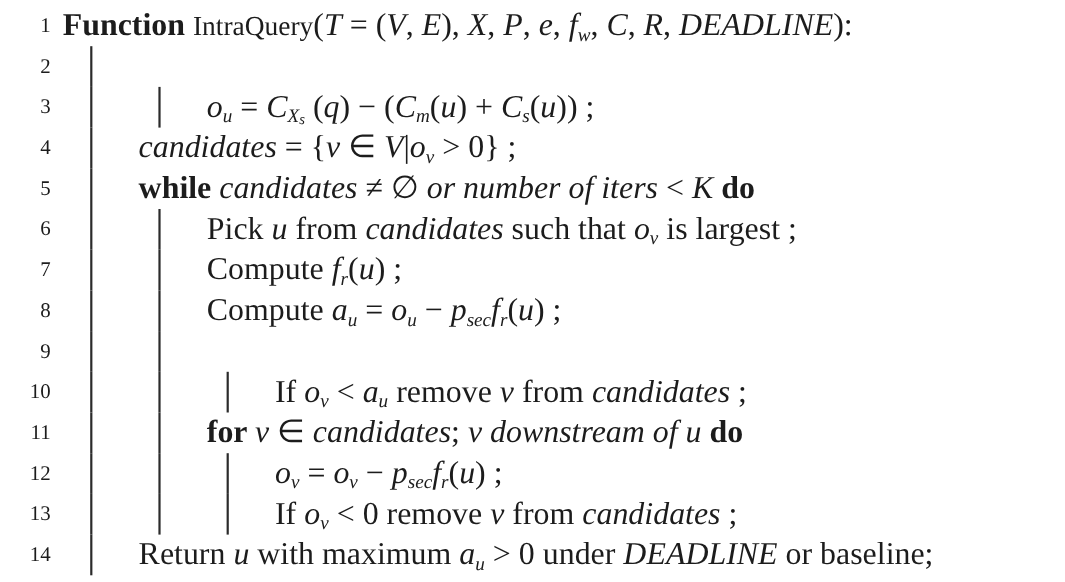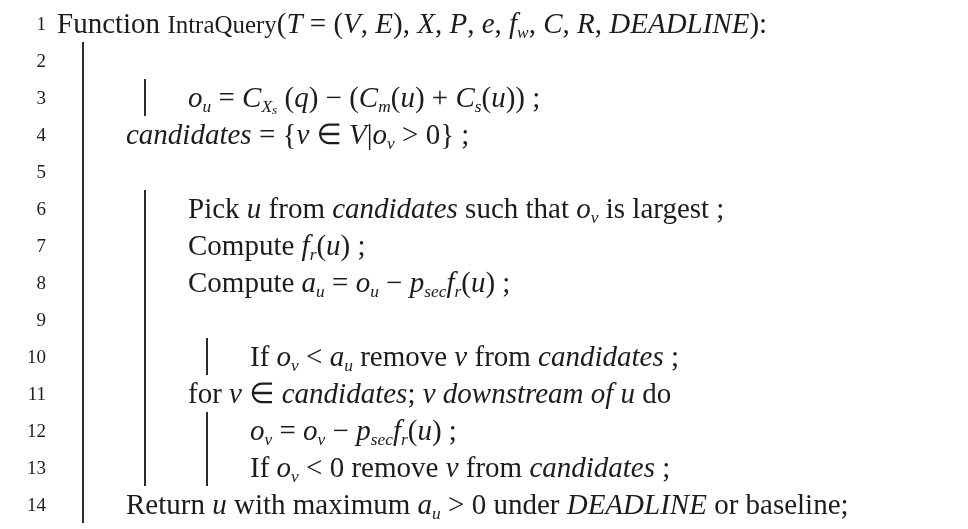--- a/index.html
+++ b/index.html
@@ -38,36 +38,36 @@
   .guide{
     width:60px;flex:0 0 auto;
     border-left:2px solid var(--rule);
   }
   .guide.last{width:42px;}
   .code{
     font-size:29px;
     line-height:36px;
     flex:0 0 auto;
   }
-  .seg-kw{font-weight:normal;}
+  .seg-kw{font-weight:bold;}
   .seg-fn{font-family:Liberation Serif, serif;font-size:0.86em;}
   .seg-it{font-style:italic;}
   .seg-rm{font-style:normal;}
   .seg-sub{font-style:italic;font-size:0.60em;position:relative;top:0.30em;}
   .seg-sub2{font-style:italic;font-size:0.46em;position:relative;top:0.55em;}
 </style>
 </head>
 <body>
 
 <div class="listing">
     <div class="line"><span class="num">1</span><span class="code"><span class="seg-kw">Function </span><span class="seg-fn">IntraQuery</span><span class="seg-rm">(</span><span class="seg-it">T</span><span class="seg-rm"> = (</span><span class="seg-it">V</span><span class="seg-rm">, </span><span class="seg-it">E</span><span class="seg-rm">), </span><span class="seg-it">X</span><span class="seg-rm">, </span><span class="seg-it">P</span><span class="seg-rm">, </span><span class="seg-it">e</span><span class="seg-rm">, </span><span class="seg-it">f</span><span class="seg-sub">w</span><span class="seg-rm">, </span><span class="seg-it">C</span><span class="seg-rm">, </span><span class="seg-it">R</span><span class="seg-rm">, </span><span class="seg-it">DEADLINE</span><span class="seg-rm">):</span></span></div>
     <div class="line"><span class="num">2</span><span class="pad"></span><span class="guide last"></span></div>
     <div class="line"><span class="num">3</span><span class="pad"></span><span class="guide"></span><span class="guide last"></span><span class="code"><span class="seg-it">o</span><span class="seg-sub">u</span><span class="seg-rm"> = </span><span class="seg-it">C</span><span class="seg-sub">X</span><span class="seg-sub2">s</span><span class="seg-rm"> (</span><span class="seg-it">q</span><span class="seg-rm">) − (</span><span class="seg-it">C</span><span class="seg-sub">m</span><span class="seg-rm">(</span><span class="seg-it">u</span><span class="seg-rm">) + </span><span class="seg-it">C</span><span class="seg-sub">s</span><span class="seg-rm">(</span><span class="seg-it">u</span><span class="seg-rm">)) ;</span></span></div>
     <div class="line"><span class="num">4</span><span class="pad"></span><span class="guide last"></span><span class="code"><span class="seg-it">candidates</span><span class="seg-rm"> = {</span><span class="seg-it">v</span><span class="seg-rm"> ∈ </span><span class="seg-it">V</span><span class="seg-rm">|</span><span class="seg-it">o</span><span class="seg-sub">v</span><span class="seg-rm"> &gt; 0} ;</span></span></div>
-    <div class="line"><span class="num">5</span><span class="pad"></span><span class="guide last"></span></div>
+    <div class="line"><span class="num">5</span><span class="pad"></span><span class="guide last"></span><span class="code"><span class="seg-kw">while </span><span class="seg-it">candidates</span><span class="seg-rm"> ≠ ∅ </span><span class="seg-it">or number of iters</span><span class="seg-rm"> &lt; </span><span class="seg-it">K</span><span class="seg-kw"> do</span></span></div>
     <div class="line"><span class="num">6</span><span class="pad"></span><span class="guide"></span><span class="guide last"></span><span class="code"><span class="seg-rm">Pick </span><span class="seg-it">u</span><span class="seg-rm"> from </span><span class="seg-it">candidates</span><span class="seg-rm"> such that </span><span class="seg-it">o</span><span class="seg-sub">v</span><span class="seg-rm"> is largest ;</span></span></div>
     <div class="line"><span class="num">7</span><span class="pad"></span><span class="guide"></span><span class="guide last"></span><span class="code"><span class="seg-rm">Compute </span><span class="seg-it">f</span><span class="seg-sub">r</span><span class="seg-rm">(</span><span class="seg-it">u</span><span class="seg-rm">) ;</span></span></div>
     <div class="line"><span class="num">8</span><span class="pad"></span><span class="guide"></span><span class="guide last"></span><span class="code"><span class="seg-rm">Compute </span><span class="seg-it">a</span><span class="seg-sub">u</span><span class="seg-rm"> = </span><span class="seg-it">o</span><span class="seg-sub">u</span><span class="seg-rm"> − </span><span class="seg-it">p</span><span class="seg-sub">sec</span><span class="seg-it">f</span><span class="seg-sub">r</span><span class="seg-rm">(</span><span class="seg-it">u</span><span class="seg-rm">) ;</span></span></div>
     <div class="line"><span class="num">9</span><span class="pad"></span><span class="guide"></span><span class="guide last"></span></div>
     <div class="line"><span class="num">10</span><span class="pad"></span><span class="guide"></span><span class="guide"></span><span class="guide last"></span><span class="code"><span class="seg-rm">If </span><span class="seg-it">o</span><span class="seg-sub">v</span><span class="seg-rm"> &lt; </span><span class="seg-it">a</span><span class="seg-sub">u</span><span class="seg-rm"> remove </span><span class="seg-it">v</span><span class="seg-rm"> from </span><span class="seg-it">candidates</span><span class="seg-rm"> ;</span></span></div>
     <div class="line"><span class="num">11</span><span class="pad"></span><span class="guide"></span><span class="guide last"></span><span class="code"><span class="seg-kw">for </span><span class="seg-it">v</span><span class="seg-rm"> ∈ </span><span class="seg-it">candidates</span><span class="seg-rm">; </span><span class="seg-it">v downstream of u</span><span class="seg-kw"> do</span></span></div>
     <div class="line"><span class="num">12</span><span class="pad"></span><span class="guide"></span><span class="guide"></span><span class="guide last"></span><span class="code"><span class="seg-it">o</span><span class="seg-sub">v</span><span class="seg-rm"> = </span><span class="seg-it">o</span><span class="seg-sub">v</span><span class="seg-rm"> − </span><span class="seg-it">p</span><span class="seg-sub">sec</span><span class="seg-it">f</span><span class="seg-sub">r</span><span class="seg-rm">(</span><span class="seg-it">u</span><span class="seg-rm">) ;</span></span></div>
     <div class="line"><span class="num">13</span><span class="pad"></span><span class="guide"></span><span class="guide"></span><span class="guide last"></span><span class="code"><span class="seg-rm">If </span><span class="seg-it">o</span><span class="seg-sub">v</span><span class="seg-rm"> &lt; 0 remove </span><span class="seg-it">v</span><span class="seg-rm"> from </span><span class="seg-it">candidates</span><span class="seg-rm"> ;</span></span></div>
     <div class="line"><span class="num">14</span><span class="pad"></span><span class="guide last"></span><span class="code"><span class="seg-rm">Return </span><span class="seg-it">u</span><span class="seg-rm"> with maximum </span><span class="seg-it">a</span><span class="seg-sub">u</span><span class="seg-rm"> &gt; 0 under </span><span class="seg-it">DEADLINE</span><span class="seg-rm"> or baseline;</span></span></div>
   </div>

